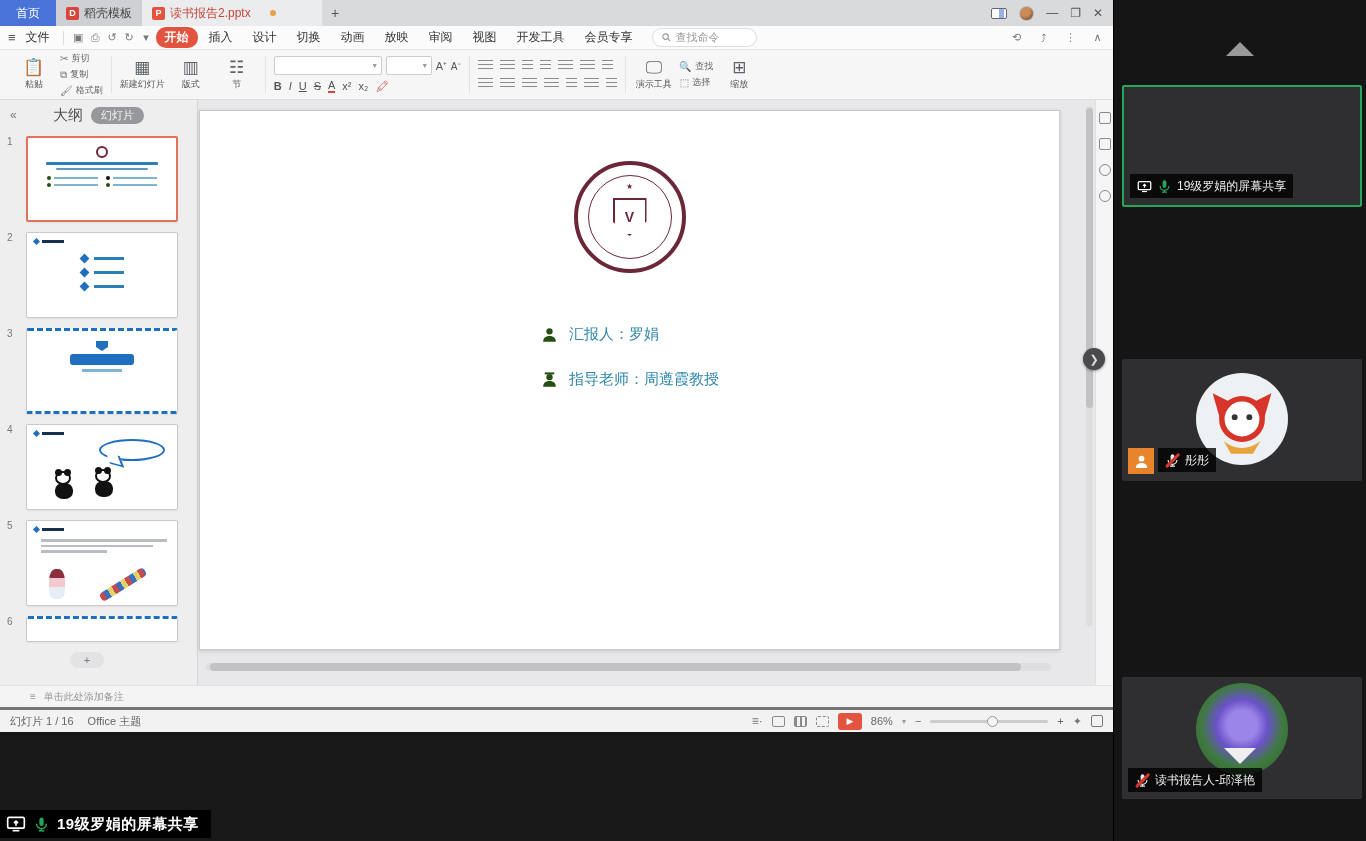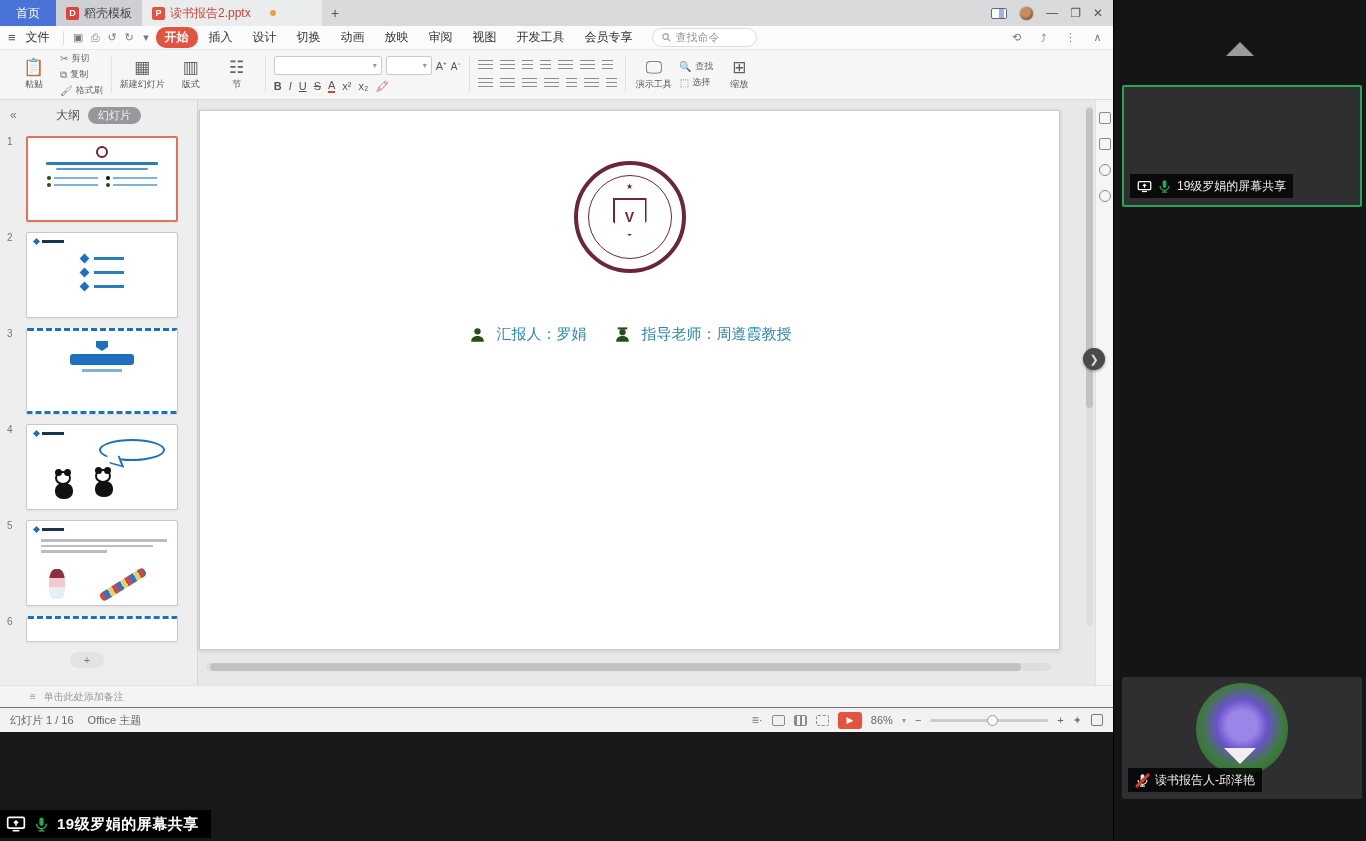--- a/index.html
+++ b/index.html
@@ -60,21 +60,21 @@
   .ric.short { background:repeating-linear-gradient(to bottom,#8c8c90 0 1.5px,transparent 1.5px 4px); width:11px; }
   .ribbon-right-ctl { display:flex; align-items:center; gap:10px; margin-left:auto; color:#777; padding-right:4px; }
 
   
   .contentrow { display:flex; height:585px; }
 
   
   .lpanel { width:198px; background:#eeeeef; border-right:1px solid #d6d6d8; position:relative; overflow:hidden; }
   .lpanel-head { height:30px; display:flex; align-items:center; justify-content:center; gap:8px; position:relative; }
   .collapse { position:absolute; left:10px; color:#777; font-size:12px; }
-  .outline-lbl { font-size:12px; color:#555; }
+  .outline-lbl { font-size:15px; color:#555; }
   .slides-pill { background:#97989c; color:#f2f2f2; font-size:11px; border-radius:9px; padding:1px 10px; }
   .thumb-row { position:relative; margin:6px 0 10px 0; }
   .thumb-num { position:absolute; left:7px; top:0; font-size:10px; color:#777; }
   .thumb { margin-left:26px; width:152px; height:86px; background:#fff; border:1px solid #c9c9cc;
     border-radius:2px; position:relative; overflow:hidden; box-shadow:0 1px 2px rgba(0,0,0,.06); }
   .thumb.sel { border:2px solid #e0745a; }
   .add-slide { margin:4px 0 0 70px; width:34px; height:16px; background:#e3e3e5; border-radius:8px;
     color:#777; font-size:11px; display:flex; align-items:center; justify-content:center; }
 
   
@@ -117,41 +117,41 @@
     display:flex; align-items:center; justify-content:center; }
   .seal-inner { width:84px; height:84px; border-radius:50%; border:1.5px solid #6b2737;
     display:flex; align-items:center; justify-content:center; position:relative; }
   .seal-star { position:absolute; top:6px; font-size:8px; color:#6b2737; }
   .seal-emblem { width:34px; height:38px; background:#fff; border:2.5px solid #6b2737;
     clip-path:polygon(0 0,100% 0,100% 62%,50% 100%,0 62%); display:flex; align-items:center; justify-content:center; }
   .seal-emblem .v { color:#6b2737; font-size:14px; font-weight:bold; }
   .title-en { margin-top:36px; font-size:26px; color:#2980b9; letter-spacing:.3px; }
   .title-zh { margin-top:17px; font-size:21px; color:#2b86b8; }
   .infogrid { margin-top:52px; display:flex; gap:95px; }
-  .infocol { display:flex; flex-direction:row; gap:26px; }
+  .infocol { display:flex; flex-direction:column; gap:26px; }
   .inforow { display:flex; align-items:center; gap:10px; font-size:15px; color:#2e86ab; }
   .inforow svg { flex:0 0 auto; }
 
   .hscroll { position:absolute; left:8px; bottom:14px; width:845px; height:8px; background:#dededf; border-radius:4px; }
   .hscroll .thumbbar { position:absolute; left:4px; top:0; width:96%; height:8px; background:#c2c2c5; border-radius:4px; }
   .vscroll { position:absolute; right:2px; top:6px; width:7px; height:520px; background:#dededf; border-radius:4px; }
   .vscroll .thumbbar { position:absolute; top:2px; left:0; width:7px; height:300px; background:#c2c2c5; border-radius:4px; }
 
   
   .minibar { width:18px; background:#f5f5f6; border-left:1px solid #e0e0e1; position:relative; }
   .mb-ico { width:12px; height:12px; margin:12px auto 14px; border:1.5px solid #8a8a8e; border-radius:2px; }
   .mb-ico.round { border-radius:50%; }
   .expand-fab { position:absolute; left:-13px; top:248px; width:22px; height:22px; border-radius:50%;
     background:#4a4a4d; color:#ddd; font-size:11px; display:flex; align-items:center; justify-content:center;
     box-shadow:0 1px 3px rgba(0,0,0,.4); }
 
   
   .notebar { height:22px; background:#f4f4f5; border-top:1px solid #e2e2e3; display:flex; align-items:center;
     padding-left:30px; gap:8px; font-size:10px; color:#999; }
-  .statusbar { height:25px; background:#f2f2f3; border-top:1px solid #737373; display:flex; align-items:center;
+  .statusbar { height:25px; background:#f2f2f3; border-top:3px solid #737373; display:flex; align-items:center;
     padding:0 10px; font-size:11px; color:#666; gap:14px; }
   .sb-right { margin-left:auto; display:flex; align-items:center; gap:9px; }
   .viewbox { width:13px; height:11px; border:1.5px solid #8a8a8e; border-radius:2px; }
   .viewbox.grid { background:repeating-linear-gradient(90deg,#8a8a8e 0 2px,transparent 2px 5px); }
   .playbtn { width:24px; height:17px; background:#e2543f; border-radius:3px; color:#fff; font-size:9px;
     display:flex; align-items:center; justify-content:center; gap:2px; }
   .slider { width:118px; height:3px; background:#ccc; border-radius:2px; position:relative; }
   .slider .knob { position:absolute; left:48%; top:-4px; width:11px; height:11px; border-radius:50%;
     background:#f7f7f7; border:1px solid #999; }
   .fit-ico { width:12px; height:12px; border:1.5px solid #777; border-radius:2px; position:relative; }
@@ -602,20 +602,41 @@
         <span class="mic-wrap">
           <svg width="15" height="15" color="#26a65b">
               <use href="#i-mic"></use>
             </svg></span>
         <span class="nm">19级罗娟的屏幕共享</span>
       </div>
     </div>
   </div>
 
 
+  <div class="tile" style="top:359px;">
+    <div class="av fox">
+      <svg width="88" height="88">
+          <use href="#i-fox"></use>
+        </svg>
+    </div>
+    <div class="labelrow">
+      <div class="badge orange">
+        <svg width="17" height="17" color="#fff">
+            <use href="#i-person"></use>
+          </svg>
+      </div>
+      <div class="namebar">
+        <span class="mic-wrap muted">
+          <svg width="15" height="15" color="#e8e8e8">
+              <use href="#i-mic"></use>
+            </svg></span>
+        <span class="nm">彤彤</span>
+      </div>
+    </div>
+  </div>
 
 
   <div class="tile" style="top:633px;margin-top:44px;">
     <div class="av flower" style="top:6px;"></div>
     <div class="labelrow">
       <div class="namebar">
         <span class="mic-wrap muted">
           <svg width="15" height="15" color="#e8e8e8">
               <use href="#i-mic"></use>
             </svg></span>

